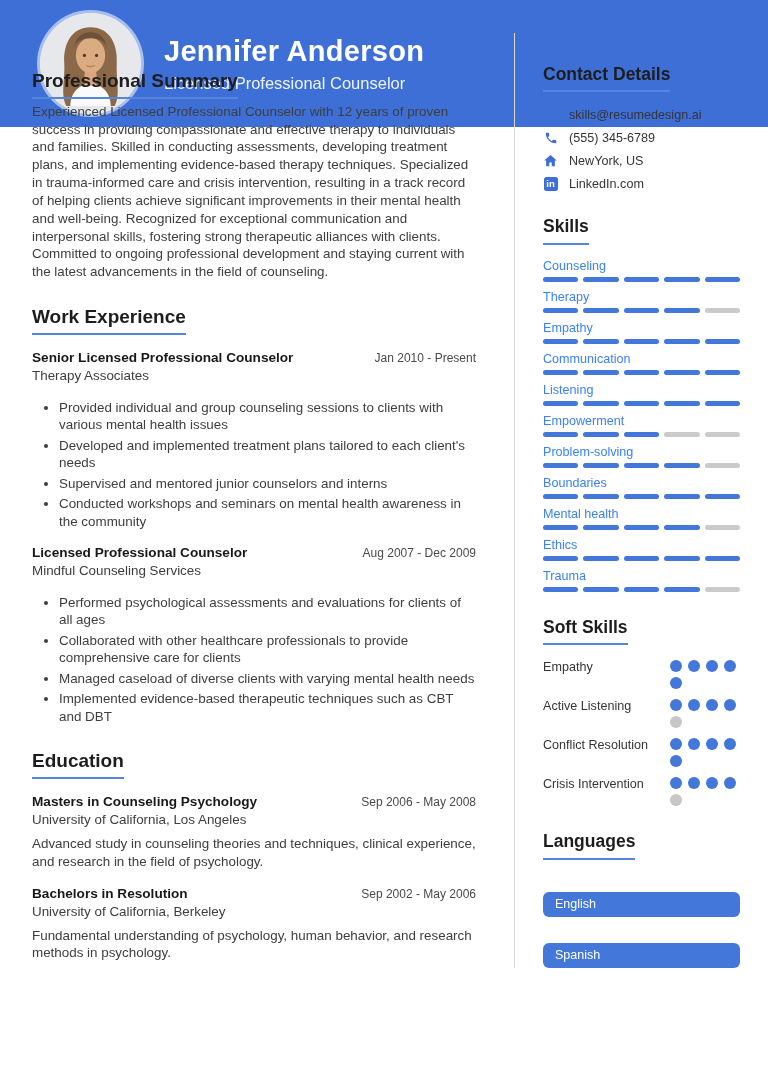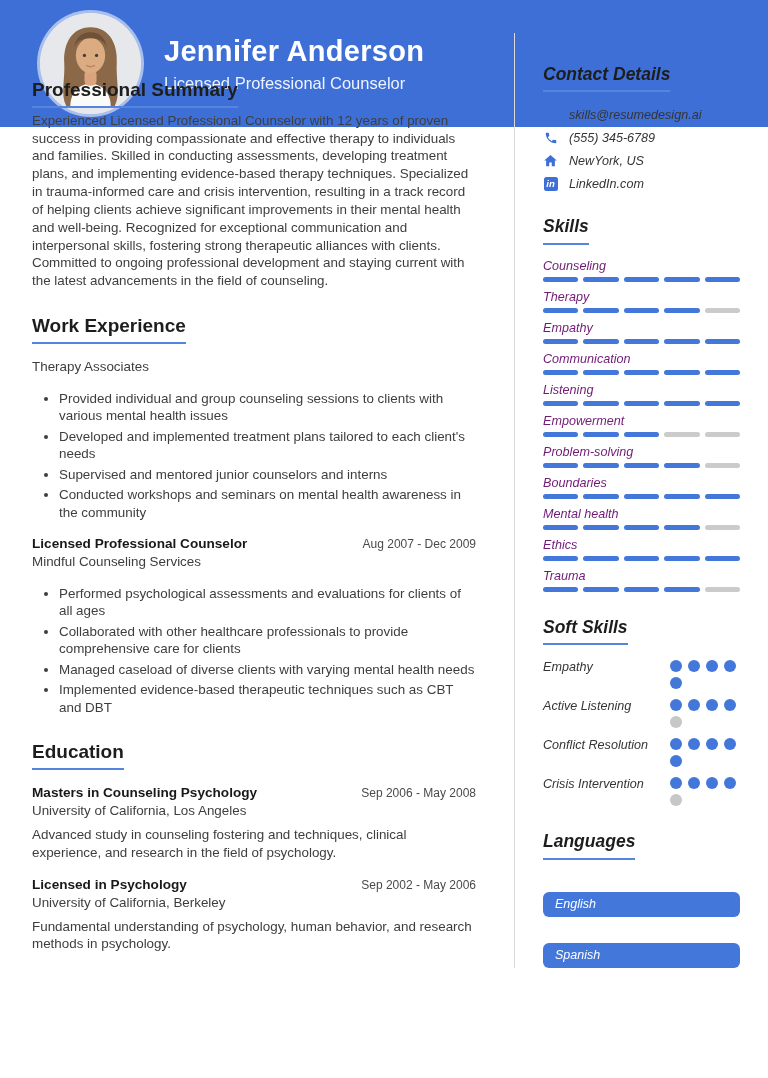--- a/index.html
+++ b/index.html
@@ -12,21 +12,21 @@
   .avatar { width:101px; height:101px; border-radius:50%; background:#e7e8eb; overflow:hidden;
             flex-shrink:0; box-shadow:0 0 0 3px rgba(255,255,255,.55); }
   .avatar svg { display:block; width:100%; height:100%; }
   .header-text { margin-left:23px; }
   .name { font-size:29px; font-weight:700; color:#ffffff; letter-spacing:.3px; }
   .job-title-header { font-size:16.5px; color:#eef3fd; margin-top:6px; }
 
   
   .body { display:flex; align-items:center; height:746px; }
   .main { width:514px; padding:33px 38px 0 32px; }
-  .sidebar { flex:1; border-left:1px solid #d9d9d9; padding:33px 28px 0 28px;font-style:italic; }
+  .sidebar { flex:1; border-left:1px solid #d9d9d9; padding:33px 28px 0 28px; }
 
   
   .h-wrap { line-height:1; }
   .h-left, .h-side { display:inline-block; font-weight:700; color:#1d1d1d;
                      border-bottom:2px solid #5585DD; padding-bottom:7px; }
   .h-left { font-size:19px; }
   .h-side { font-size:17.5px; }
   .section { margin-top:26px; }
   .section:first-child, .side-section:first-child { margin-top:0; }
   .side-section { margin-top:27px; }
@@ -47,21 +47,21 @@
   .contact-row { display:flex; align-items:center; gap:11px; margin-bottom:8px; }
   .c-icon { width:15px; height:15px; flex-shrink:0; display:flex; align-items:center; justify-content:center; }
   .c-icon svg { display:block; }
   .li-badge { width:14px; height:14px; background:#3E6FD7; border-radius:2.5px; color:#fff;
               font-size:9.5px; font-weight:700; text-align:center; line-height:14px; }
   .contact-text { font-size:12.6px; color:#353535; }
 
   
   .skills-list { margin-top:14px; }
   .skill { margin-bottom:8px; }
-  .skill-label { font-size:12.6px; color:#701a75; margin-bottom:4px; }
+  .skill-label { font-size:12.6px; color:#3b82f6; margin-bottom:4px; }
   .skill-bar { display:flex; gap:5px; }
   .seg { flex:1; height:5px; border-radius:2.5px; background:#cbcbcb; }
   .seg.fill { background:#4377D9; }
 
   
   .soft-list { margin-top:14px; }
   .soft-row { display:flex; align-items:flex-start; margin-bottom:9px; }
   .soft-label { width:106px; font-size:12.6px; color:#353535; line-height:1.32; }
   .dots { width:70px; margin-left:auto; display:flex; flex-wrap:wrap; gap:5px 6px; padding-top:1px; }
   .dot { width:12px; height:12px; border-radius:50%; background:#4377D9; }
@@ -109,20 +109,24 @@
 
       <div class="section">
         <div class="h-wrap"><span class="h-left">Professional Summary</span></div>
         <p class="summary">Experienced Licensed Professional Counselor with 12 years of proven success in providing compassionate and effective therapy to individuals and families. Skilled in conducting assessments, developing treatment plans, and implementing evidence-based therapy techniques. Specialized in trauma-informed care and crisis intervention, resulting in a track record of helping clients achieve significant improvements in their mental health and well-being. Recognized for exceptional communication and interpersonal skills, fostering strong therapeutic alliances with clients. Committed to ongoing professional development and staying current with the latest advancements in the field of counseling.</p>
       </div>
 
       <div class="section">
         <div class="h-wrap"><span class="h-left">Work Experience</span></div>
 
         <div class="entry">
+          <div class="entry-head">
+            <span class="entry-title">Senior Licensed Professional Counselor</span>
+            <span class="entry-date">Jan 2010 - Present</span>
+          </div>
           <div class="entry-sub">Therapy Associates</div>
           <ul class="bullets">
               <li>Provided individual and group counseling sessions to clients with various mental health issues</li>
               <li>Developed and implemented treatment plans tailored to each client's needs</li>
               <li>Supervised and mentored junior counselors and interns</li>
               <li>Conducted workshops and seminars on mental health awareness in the community</li>
             </ul>
         </div>
 
         <div class="entry">
@@ -142,26 +146,26 @@
 
       <div class="section">
         <div class="h-wrap"><span class="h-left">Education</span></div>
 
         <div class="entry">
           <div class="entry-head">
             <span class="entry-title">Masters in Counseling Psychology</span>
             <span class="entry-date">Sep 2006 - May 2008</span>
           </div>
           <div class="entry-sub">University of California, Los Angeles</div>
-          <div class="edu-desc">Advanced study in counseling fostering and techniques, clinical experience, and research in the field of psychology.</div>
+          <div class="edu-desc">Advanced study in counseling theories and techniques, clinical experience, and research in the field of psychology.</div>
         </div>
 
         <div class="entry">
           <div class="entry-head">
-            <span class="entry-title">Licensed in Psychology</span>
+            <span class="entry-title">Bachelors in Resolution</span>
             <span class="entry-date">Sep 2002 - May 2006</span>
           </div>
           <div class="entry-sub">University of California, Berkeley</div>
           <div class="edu-desc">Fundamental understanding of psychology, human behavior, and research methods in psychology.</div>
         </div>
       </div>
     </div>
 
     <div class="sidebar">
 

